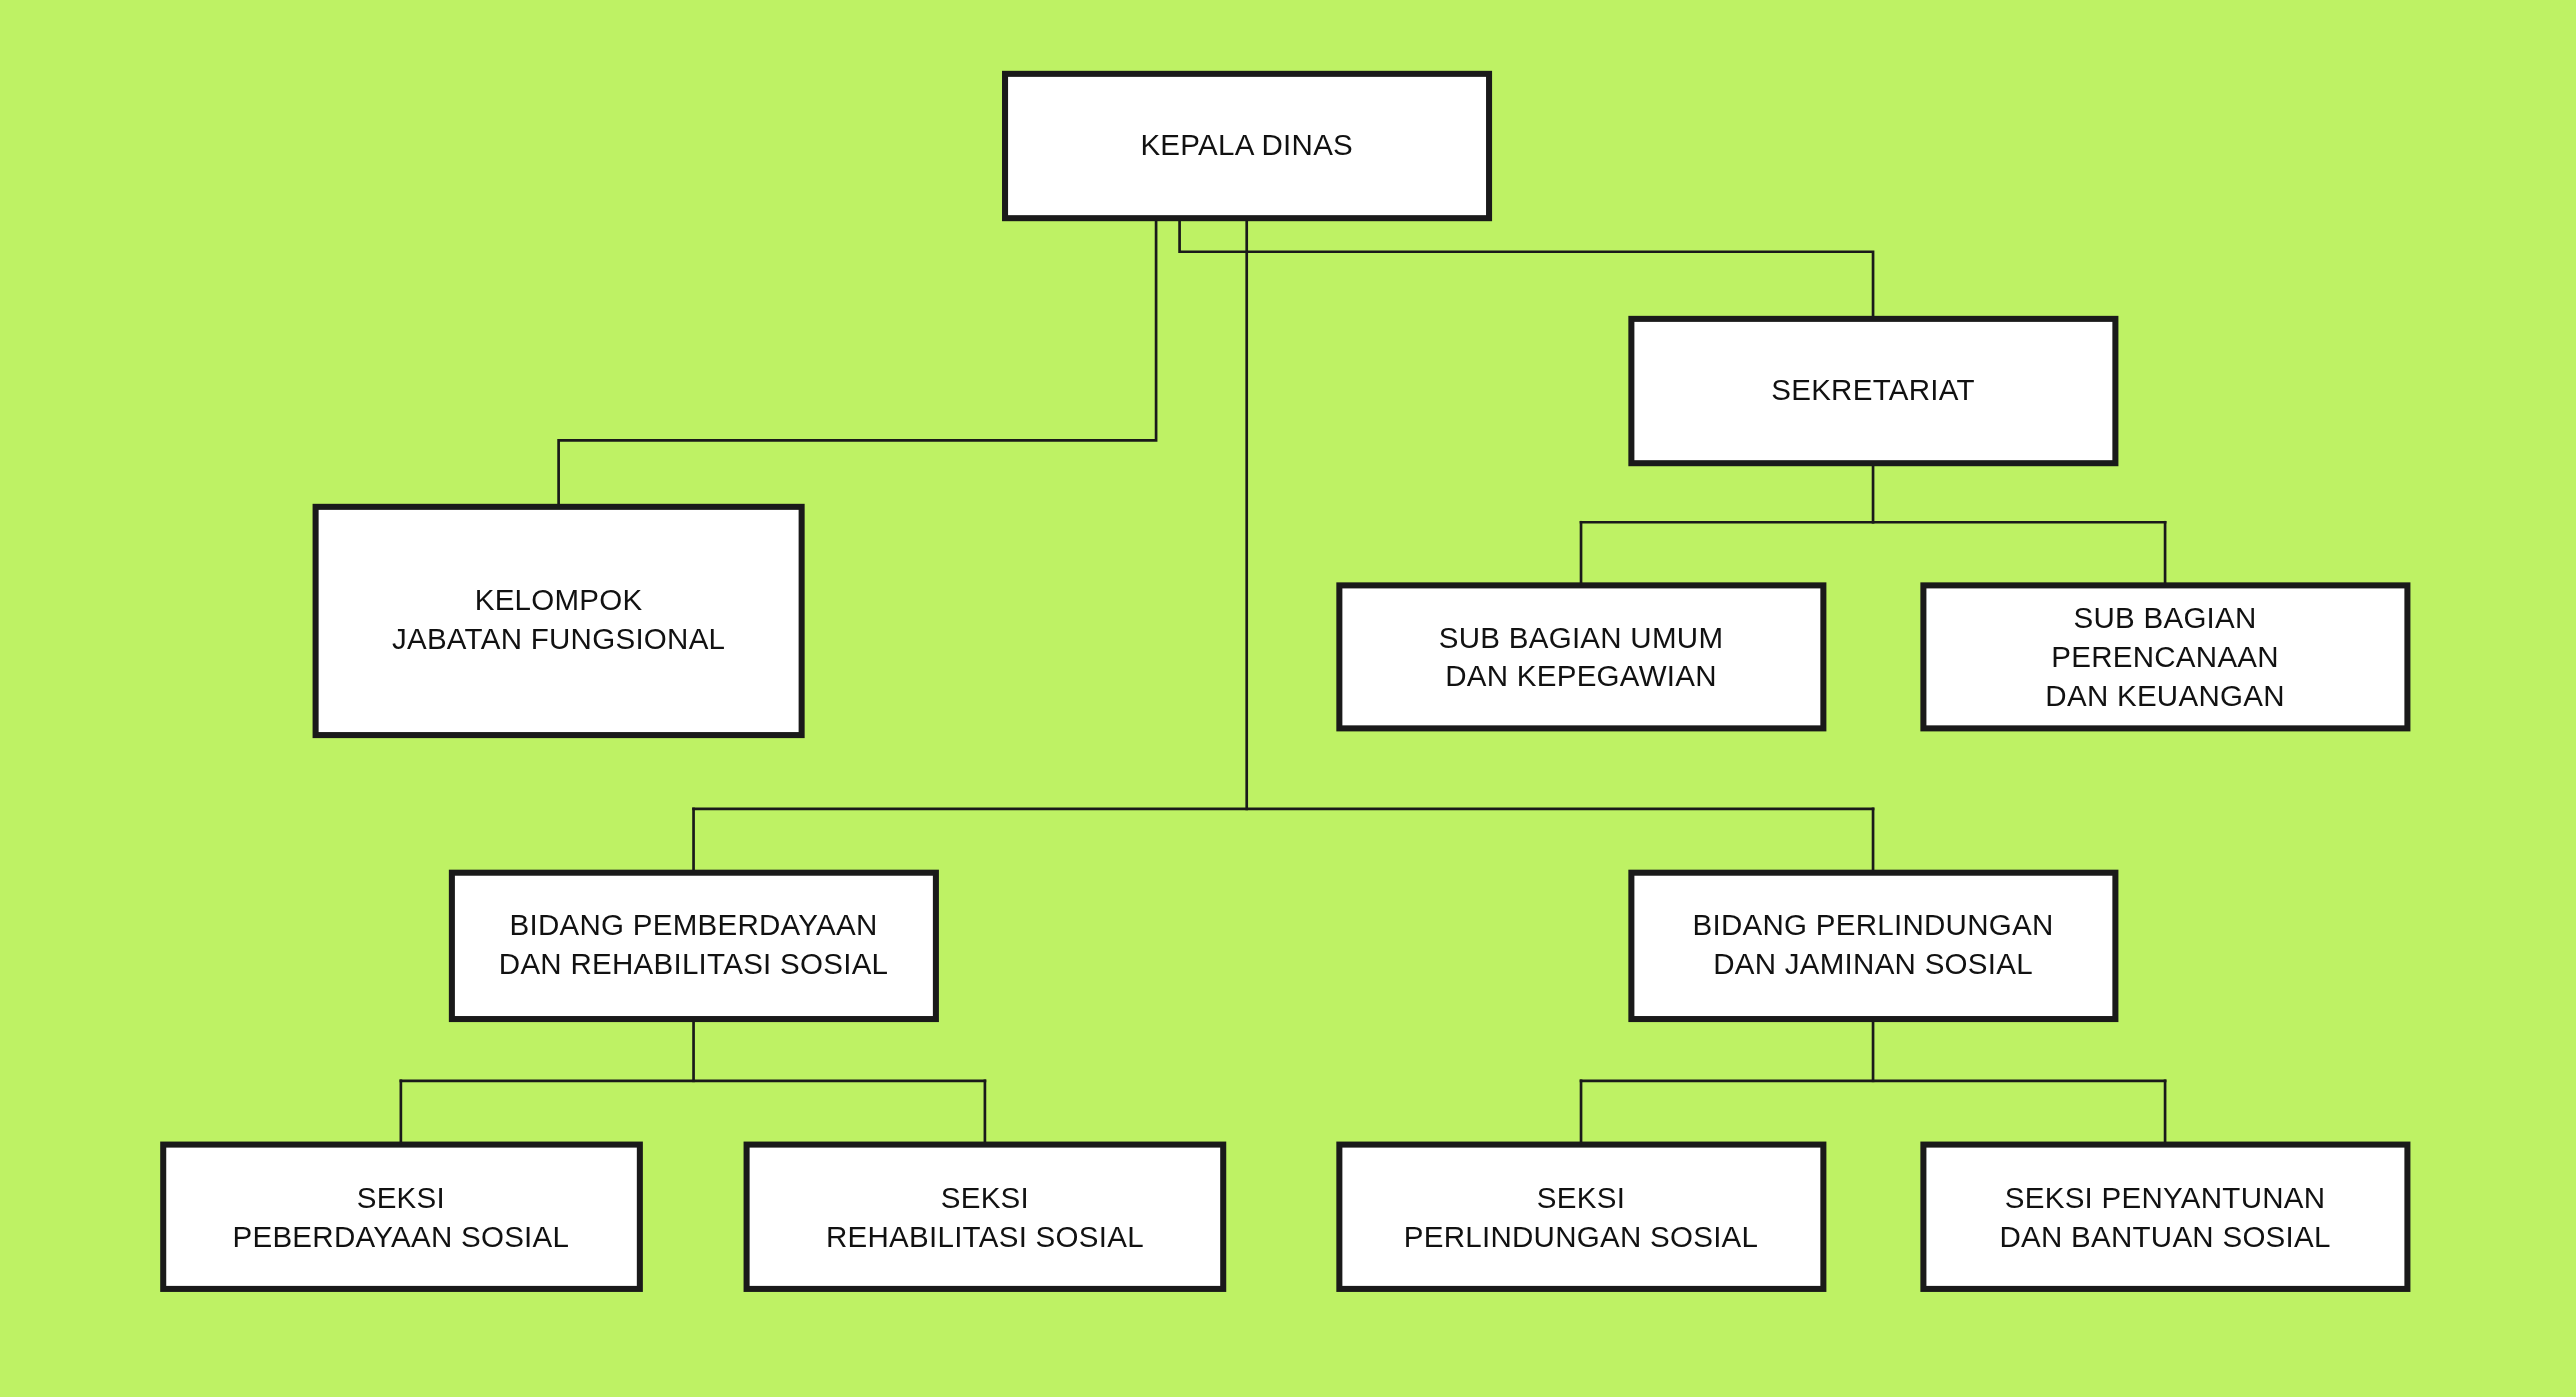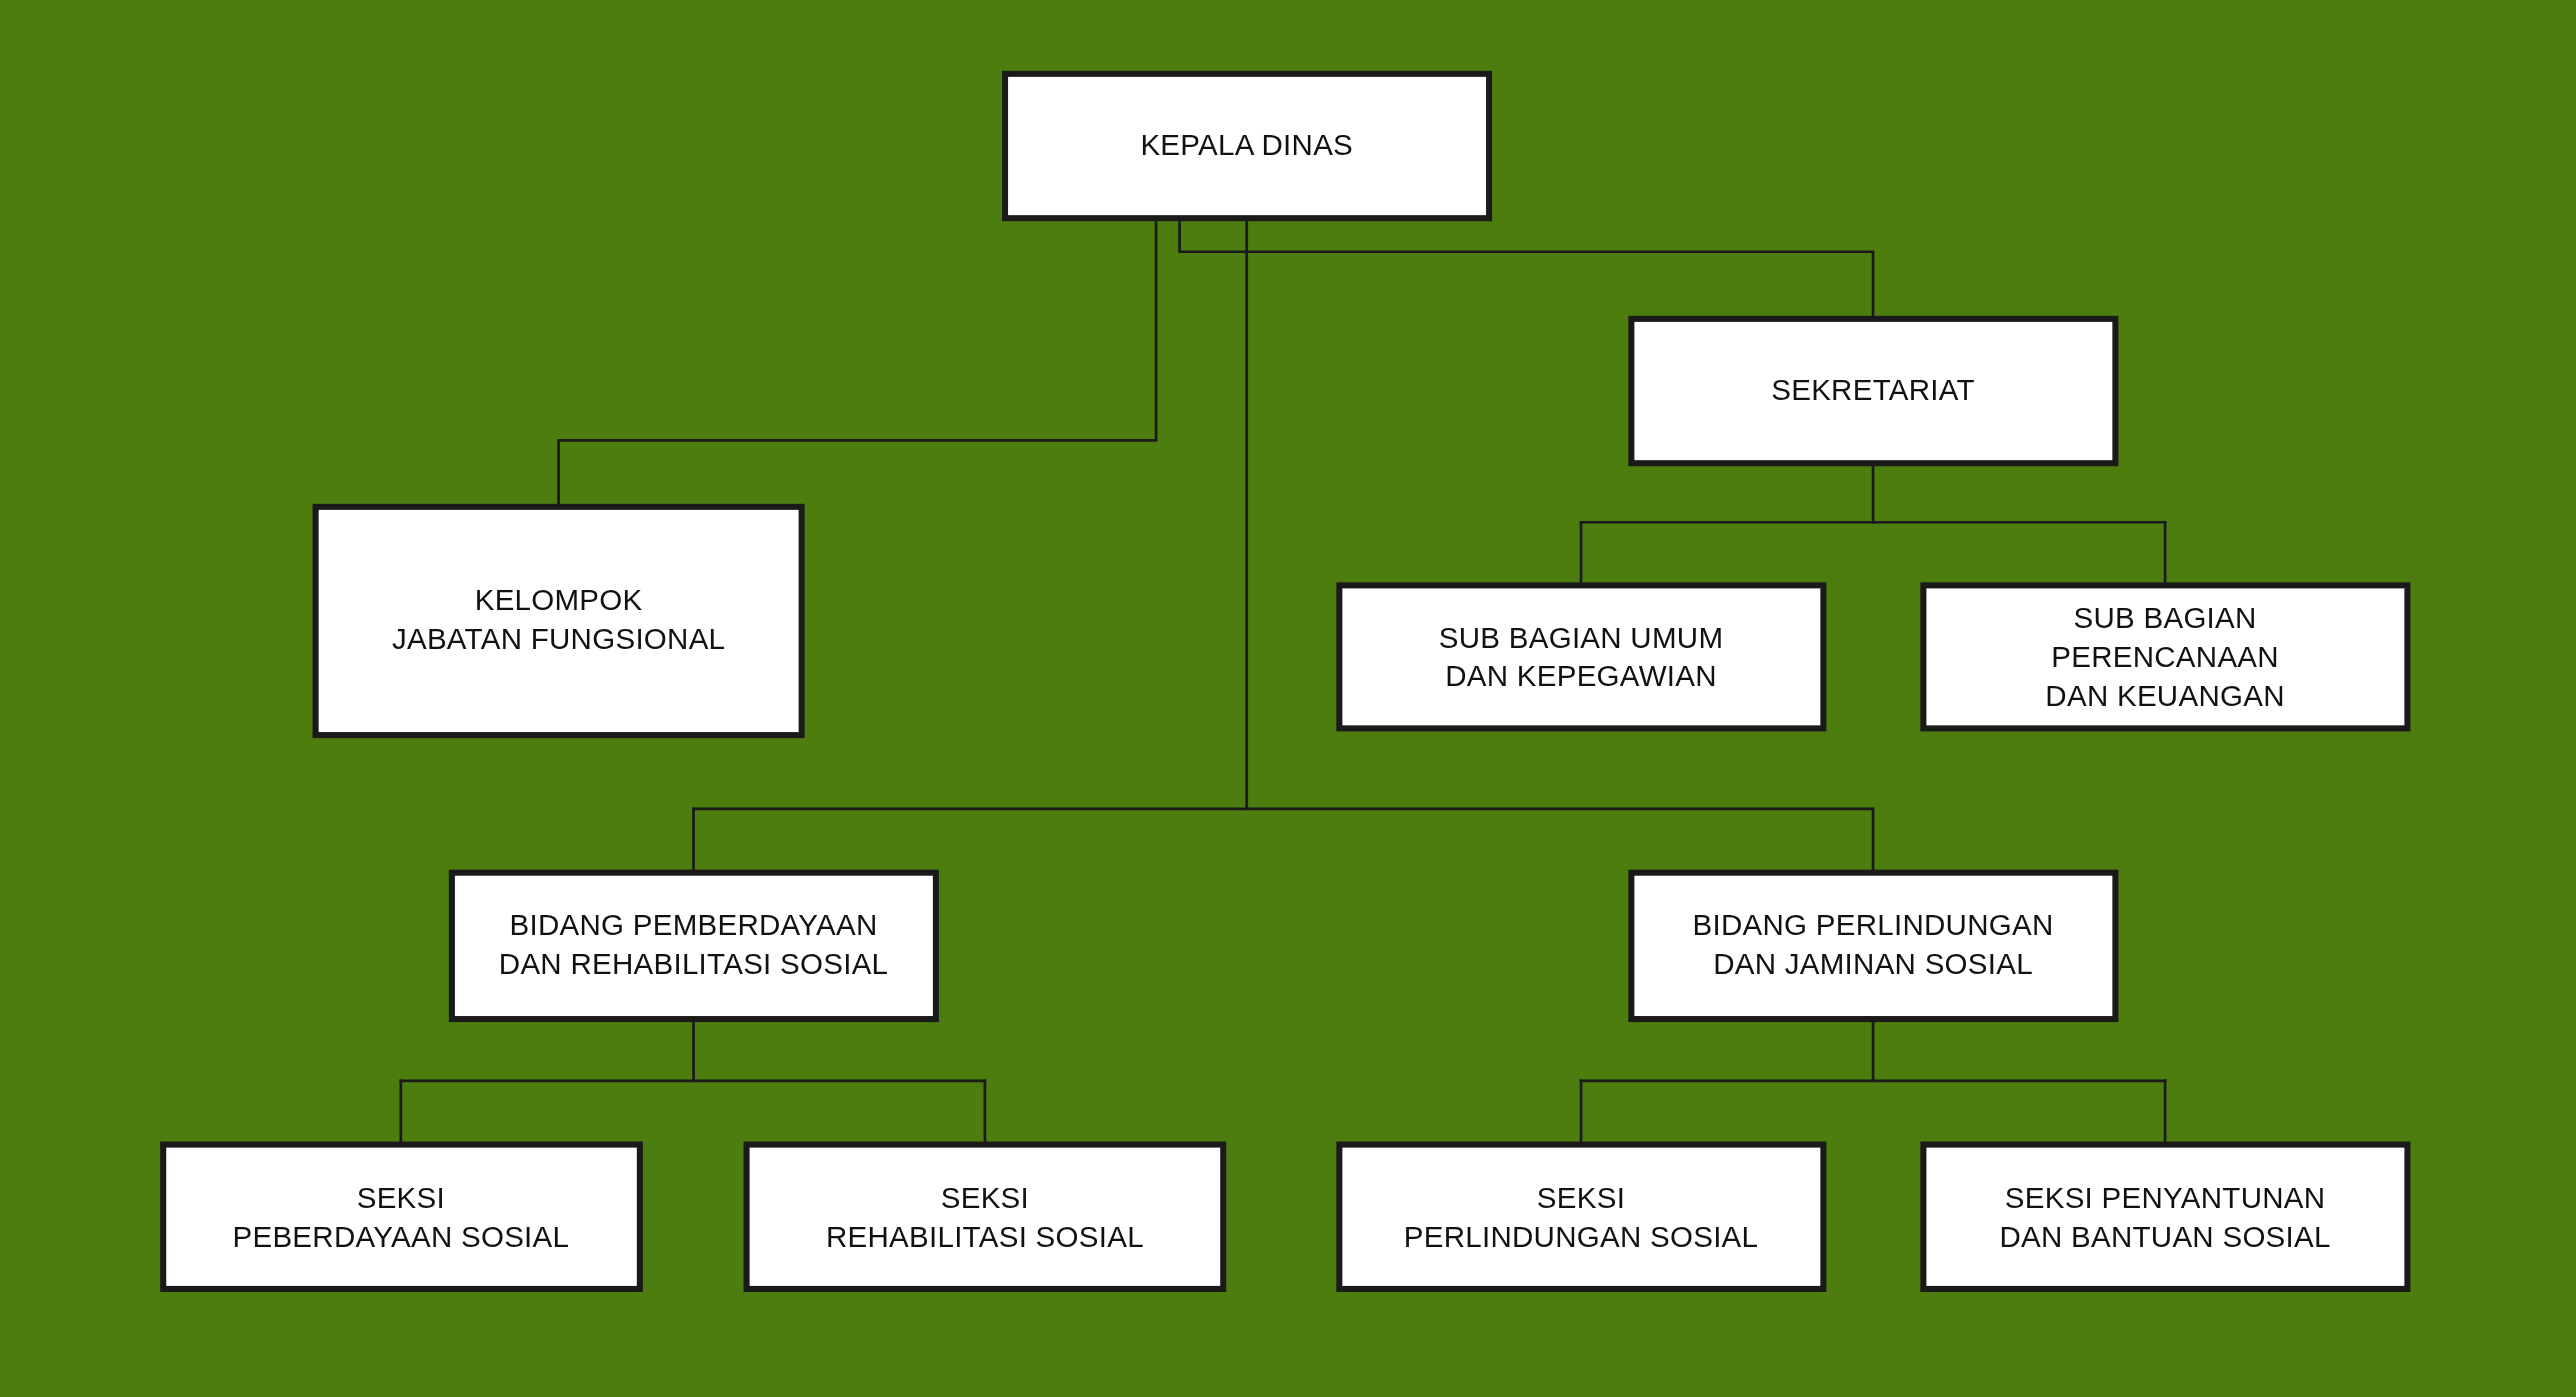--- a/index.html
+++ b/index.html
@@ -10,21 +10,21 @@
   body {
     width: 2576px;
     height: 1397px;
     font-family: "Liberation Sans", sans-serif;
     overflow: hidden;
   }
   #org-chart-root {
     position: relative;
     width: 2576px;
     height: 1397px;
-    background: #4d7c0f;
+    background: #bef264;
   }
   svg.chart-canvas {
     position: absolute;
     top: 0;
     left: 0;
     width: 2576px;
     height: 1397px;
     display: block;
   }
   .node-box {

